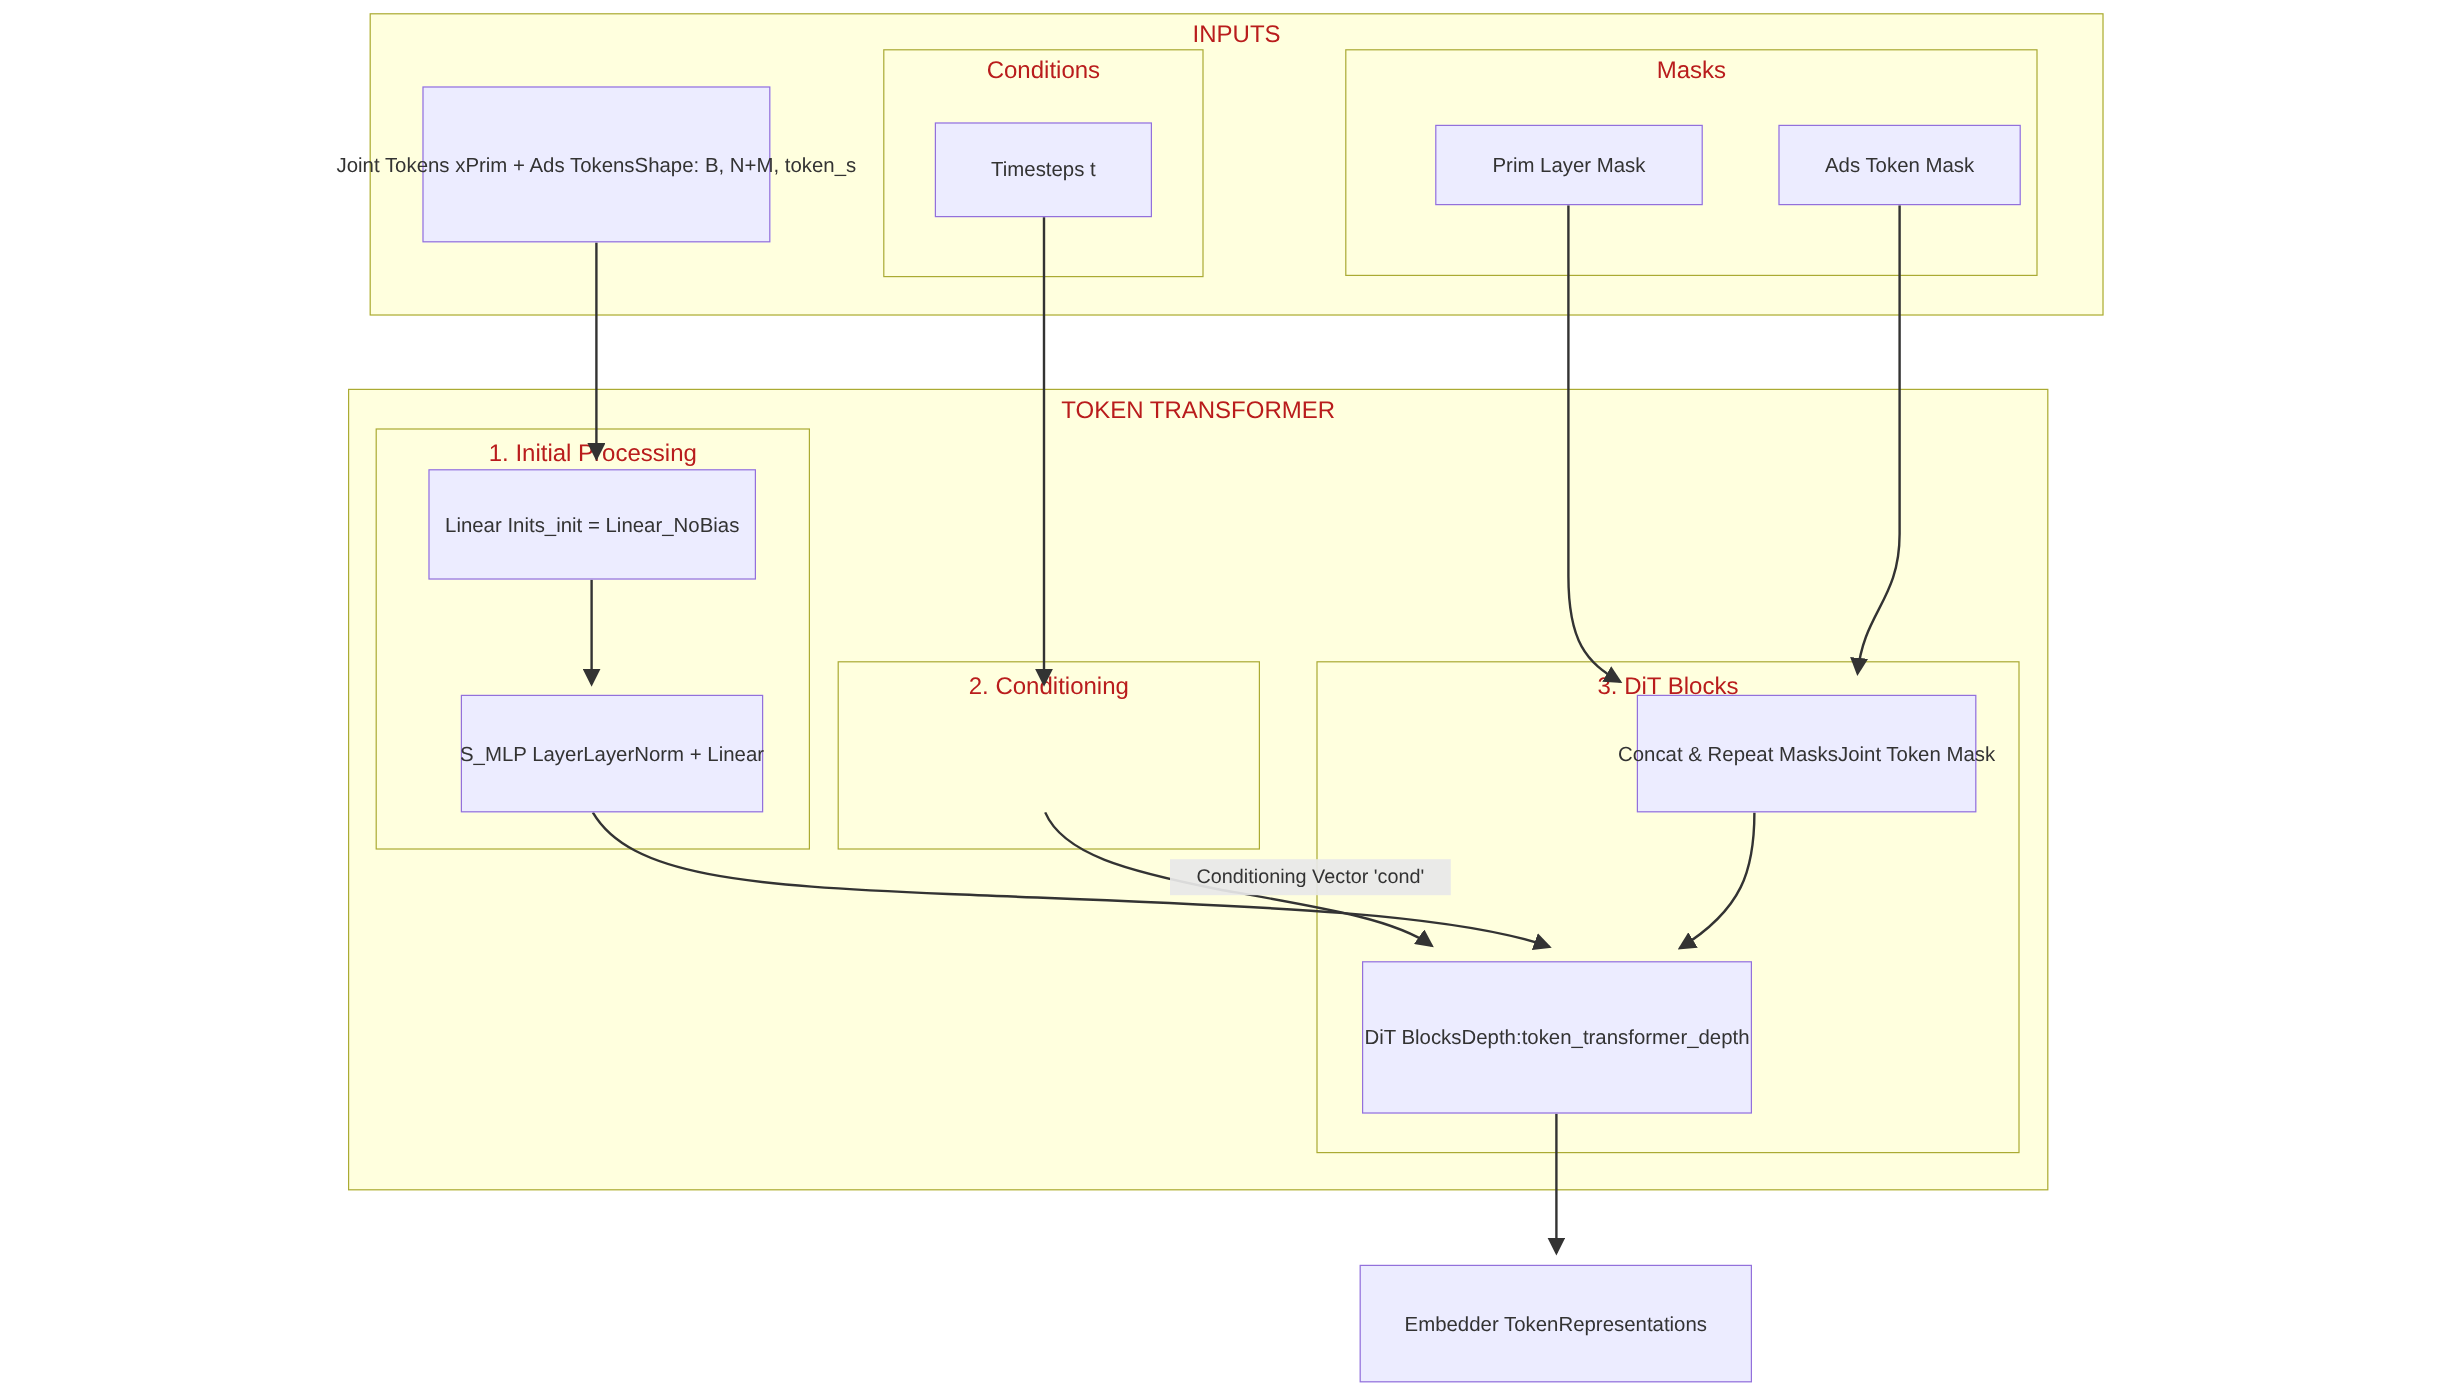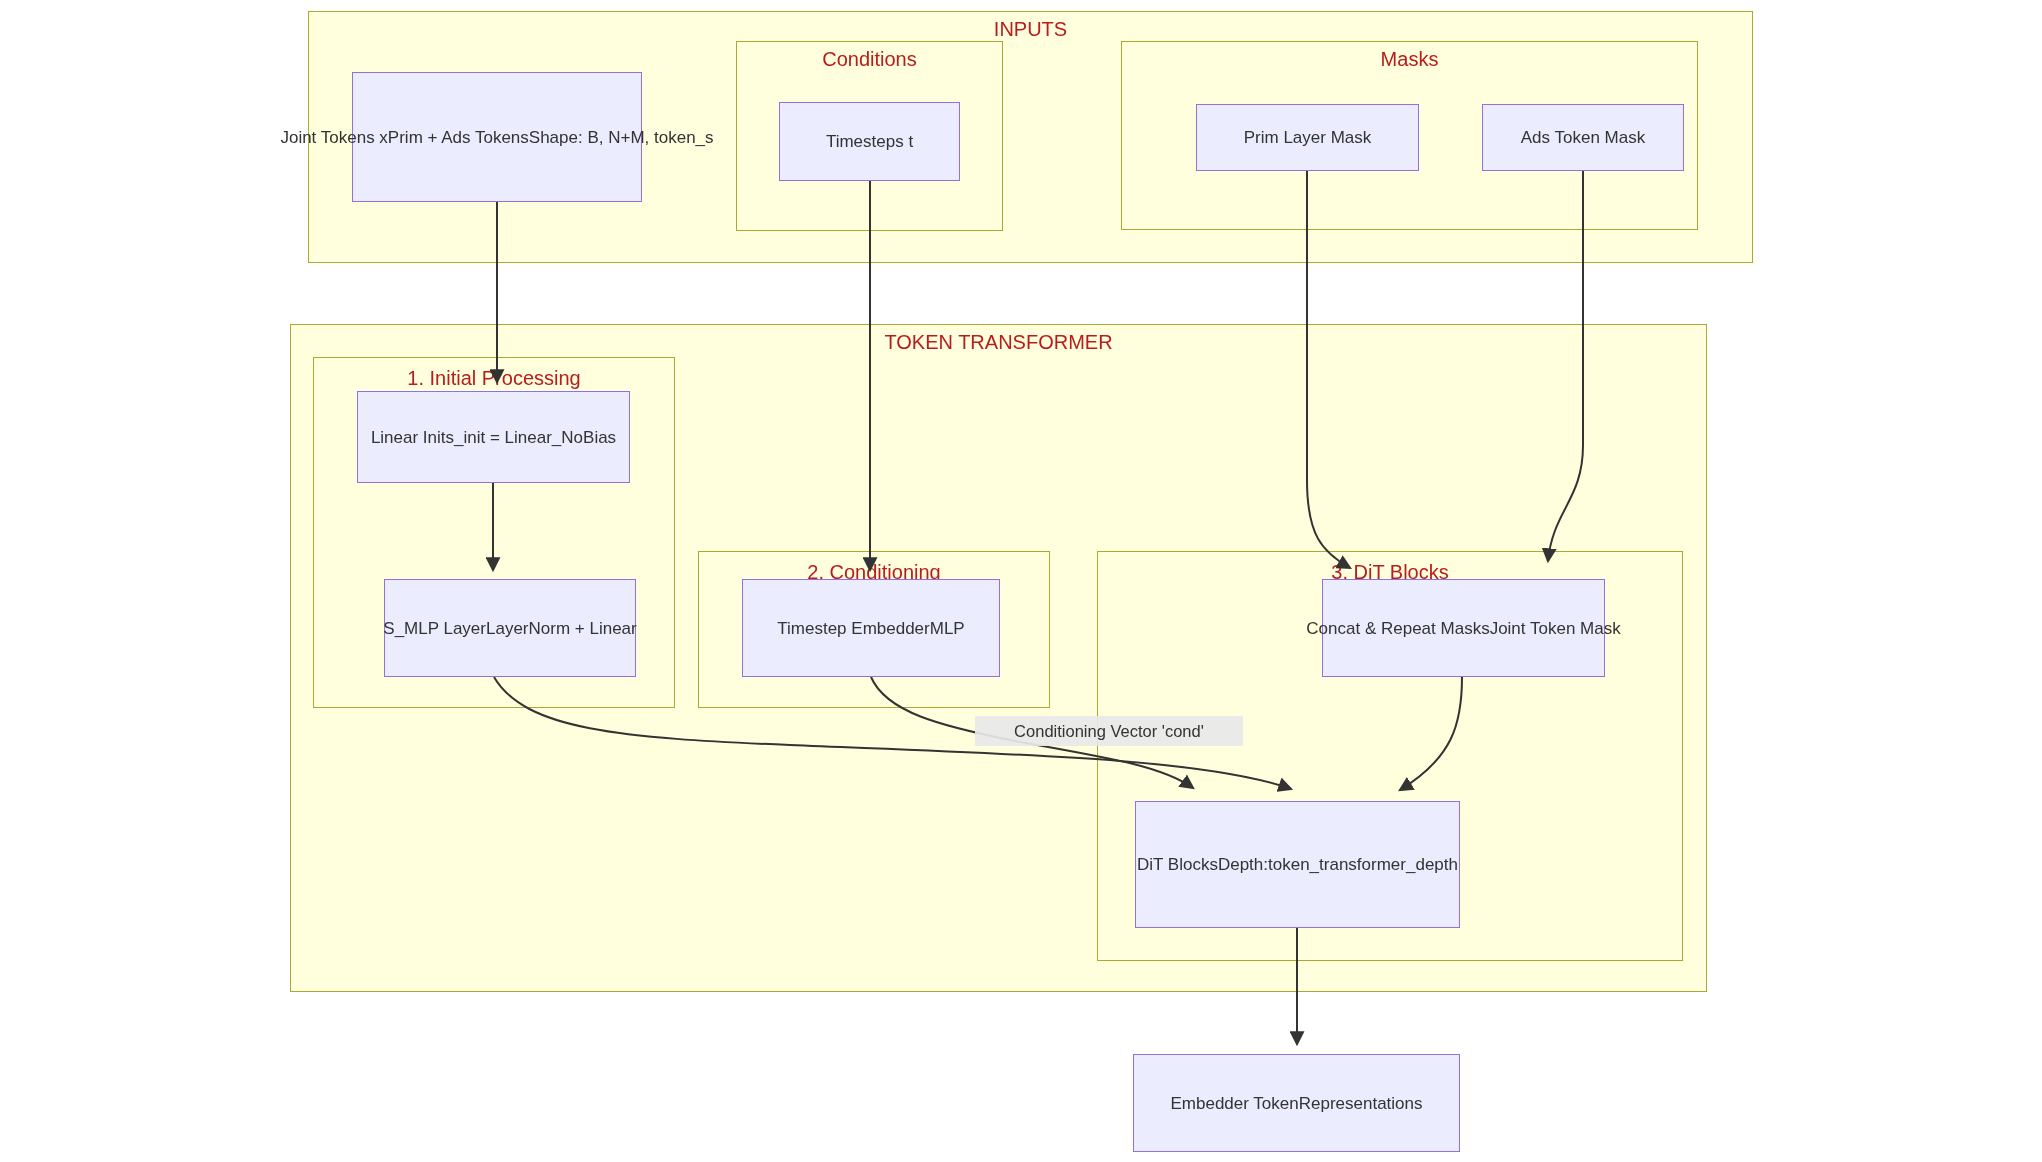--- a/index.html
+++ b/index.html
@@ -132,36 +132,32 @@
   <div class="node" style="left:357px;top:391px;width:273px;height:92px;">
     <div class="line">Linear Init</div>
     <div class="line">s_init = Linear_NoBias</div>
   </div>
 
   <div class="node" style="left:384px;top:579px;width:252px;height:98px;">
     <div class="line">S_MLP Layer</div>
     <div class="line">LayerNorm + Linear</div>
   </div>
 
-  <div class="node" style="left:742px;top:579px;width:258px;height:98px;">
-    <div class="line">Timestep Embedder</div>
-    <div class="line">MLP</div>
-  </div>
 
-  <div class="node" style="left:1322px;top:579px;width:283px;height:98px;">
+  <div class="node" style="left:1364px;top:579px;width:283px;height:98px;">
     <div class="line">Concat &amp; Repeat Masks</div>
     <div class="line">Joint Token Mask</div>
   </div>
 
   <div class="node" style="left:1135px;top:801px;width:325px;height:127px;">
     <div class="line">DiT Blocks</div>
     <div class="line">Depth:</div>
     <div class="line">token_transformer_depth</div>
   </div>
 
   <div class="node" style="left:1133px;top:1054px;width:327px;height:98px;">
     <div class="line">Embedder Token</div>
     <div class="line">Representations</div>
   </div>
 
-  <div class="edge-label" style="left:975px;top:716px;width:268px;height:30px;">Conditioning Vector 'cond'</div>
+  <div class="edge-label" style="left:975px;top:716px;width:234px;height:30px;">Conditioning Vector 'cond'</div>
 
 </div>
 
 </body></html>

